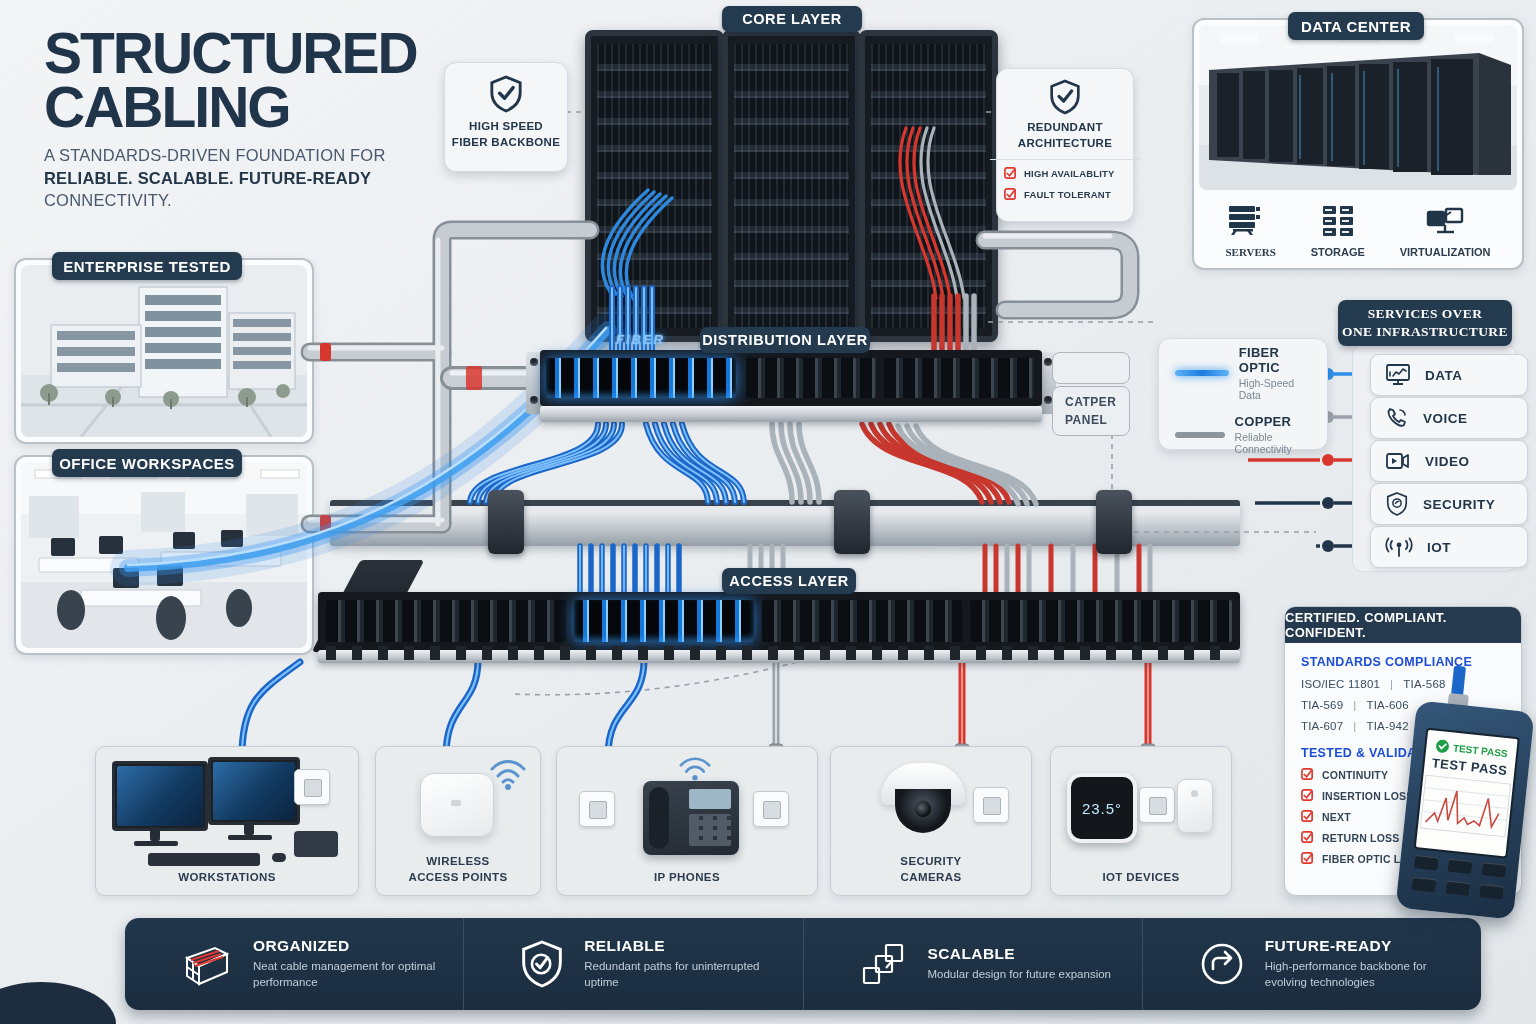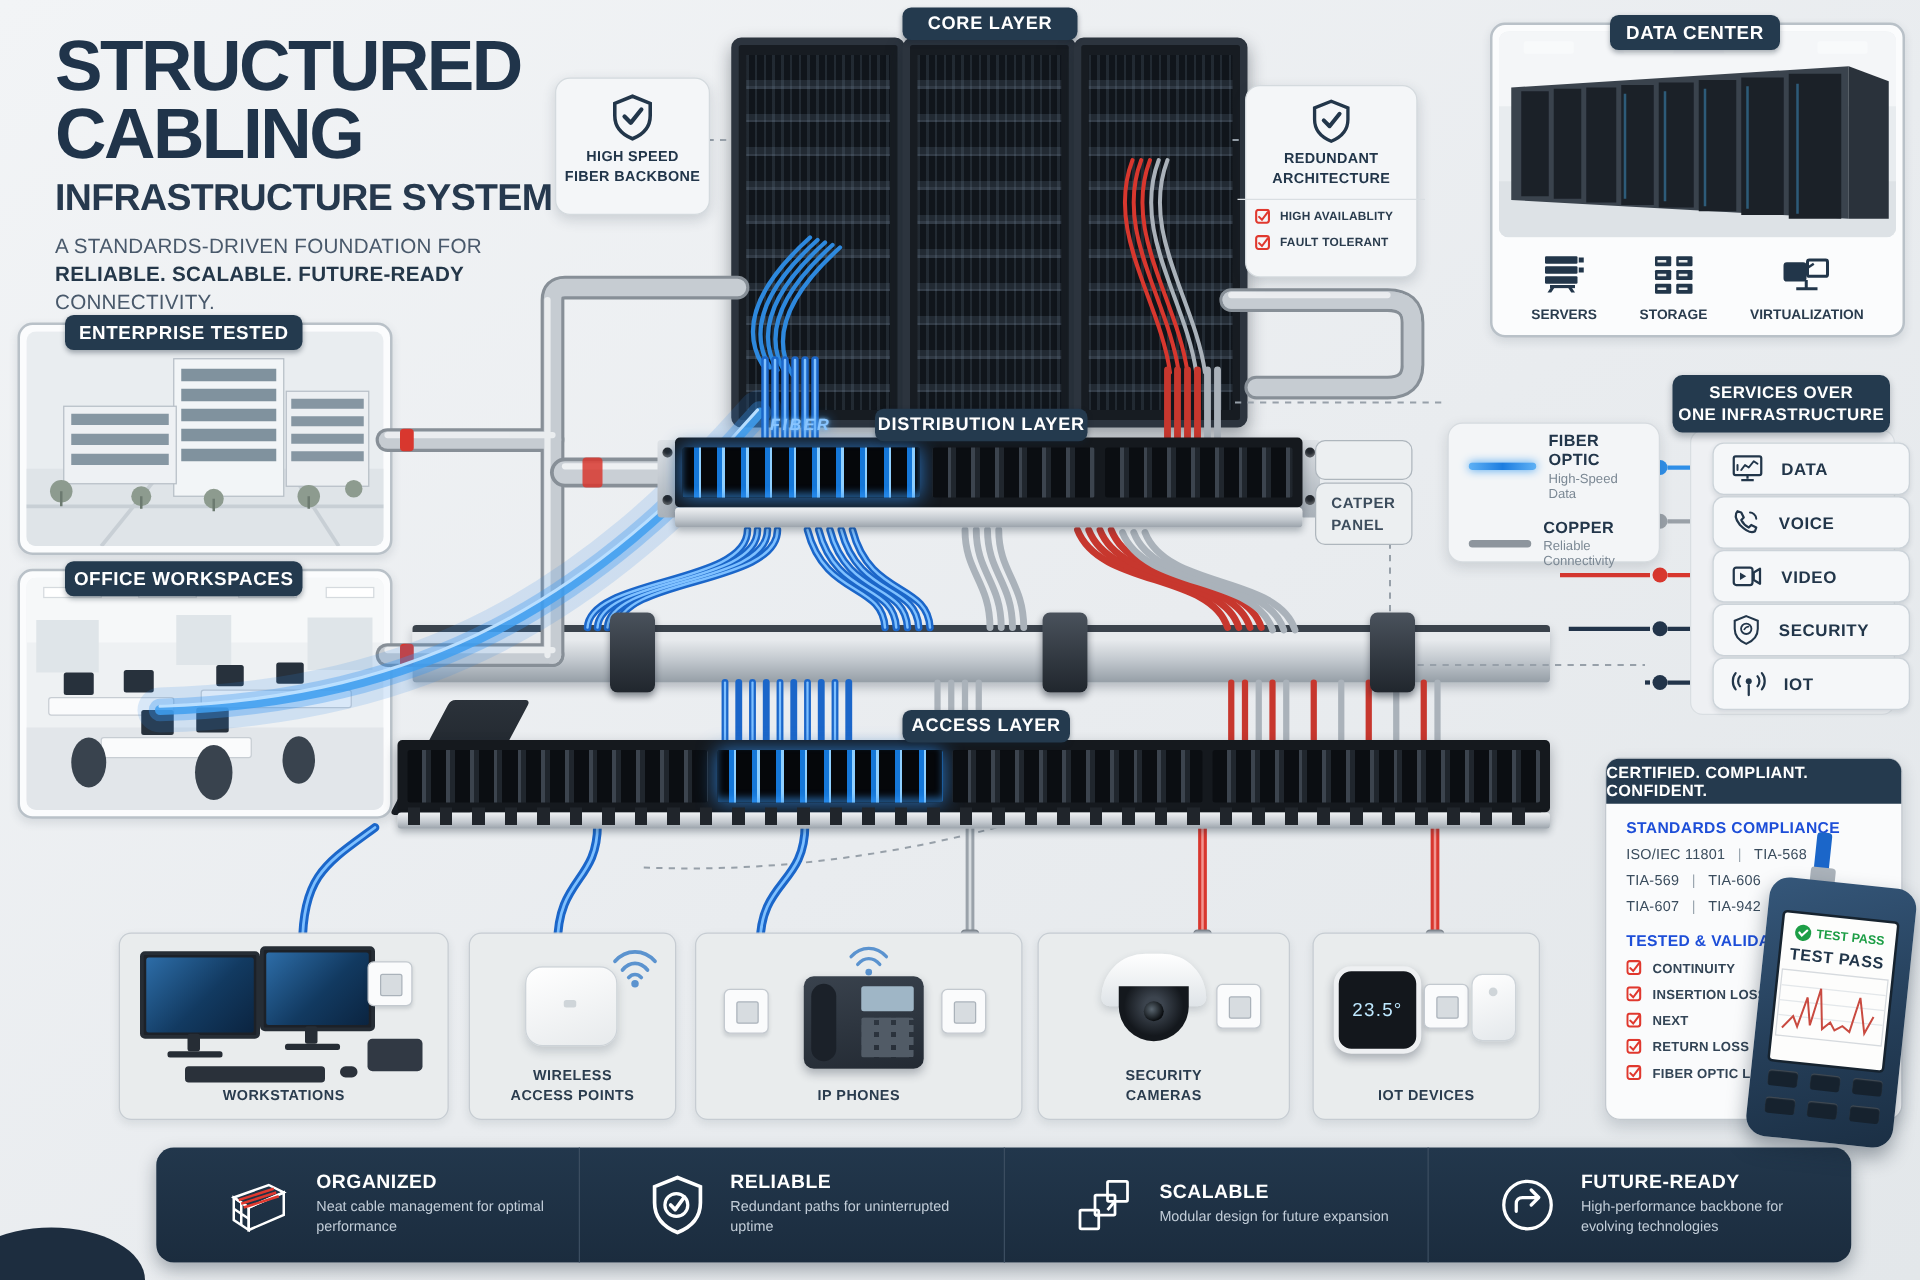--- a/index.html
+++ b/index.html
@@ -339,21 +339,20 @@
         <circle cx="1328" cy="503" r="6" fill="#22344a"></circle>
         <path d="M1334,503 H1368" stroke="#22344a" stroke-width="3.4"></path>
       <path d="M1316,546 H1320" stroke="#22344a" stroke-width="3.4"></path>
         <circle cx="1328" cy="546" r="6" fill="#22344a"></circle>
         <path d="M1334,546 H1368" stroke="#22344a" stroke-width="3.4"></path>
     </g>
   </svg>
 
   <div class="abs z6 title">
     <h1><span>STRUCTURED</span><br><span>CABLING</span></h1>
-    <h2>INFRASTRUCTURE SYSTEM</h2>
     <div class="tagline">
       <span>A STANDARDS-DRIVEN FOUNDATION FOR</span><br>
       <b>RELIABLE. SCALABLE. FUTURE-READY</b><span> CONNECTIVITY.</span>
     </div>
   </div>
 
   <div class="abs z2" style="left:585px;top:30px;width:400px;height:300px;">
     <div class="rack" style="left:0;">
         <div class="units"></div>
       </div>
@@ -429,21 +428,21 @@
           <rect x="100" y="50" width="2" height="84"></rect>
             <rect x="132" y="48" width="2" height="88"></rect>
             <rect x="164" y="46" width="2" height="94"></rect>
             <rect x="198" y="44" width="2" height="98"></rect>
             <rect x="238" y="42" width="2" height="104"></rect>
         </g>
         <polygon points="280,28 312,40 312,150 280,150" fill="#2a323b"></polygon>
       </svg>
     </div>
     <div class="abs" style="left:0;right:0;bottom:10px;height:64px;display:flex;justify-content:space-around;align-items:flex-end;padding:0 14px;">
-      <div style="text-align:center;">
+      <div style="font-family:Liberation Serif, serif;">
         <svg width="38" height="34" viewBox="0 0 38 34">
           <g fill="#22364a">
               <rect x="4" y="2" width="26" height="6" rx="1"></rect>
               <rect x="4" y="10" width="26" height="6" rx="1"></rect>
               <rect x="4" y="18" width="26" height="6" rx="1"></rect>
           <rect x="31" y="3" width="4" height="4"></rect>
               <rect x="31" y="11" width="4" height="4"></rect>
           <path d="M10 25 L6 31 H9 L13 25 Z"></path>
               <path d="M24 25 L28 31 H25 L21 25 Z"></path>
               <rect x="8" y="25" width="20" height="2.5"></rect>
@@ -614,21 +613,21 @@
     <div style="display:flex;align-items:center;gap:10px;margin-top:13px;">
       <div class="leg-line" style="background:#8d959d;"></div>
       <div>
           <div class="leg-name">COPPER</div>
           <div class="leg-desc">Reliable Connectivity</div>
         </div>
     </div>
   </div>
 
   <div class="abs z5 svc-back" style="left:1352px;top:344px;width:162px;height:226px;"></div>
-  <div class="abs z6 svc-header" style="left:1338px;top:300px;width:174px;height:46px;">
+  <div class="abs z6 svc-header" style="left:1338px;top:300px;width:174px;height:46px;font-family:Liberation Serif, serif;">
     <span>SERVICES OVER</span>
       <span>ONE INFRASTRUCTURE</span>
   </div>
   <div class="abs z6 svc-item" style="left:1370px;top:354px;width:142px;height:40px;">
     <svg width="26" height="24" viewBox="0 0 26 24">
       <rect x="2" y="2" width="22" height="15" rx="1.5" fill="none" stroke="#22364a" stroke-width="1.8"></rect>
       <path d="M5 13 V9 M8 13 L11 9 L14 11 L18 6 L21 8" fill="none" stroke="#22364a" stroke-width="1.6" stroke-linecap="round" stroke-linejoin="round"></path>
       <path d="M13 17 V20 M8 21 H18" stroke="#22364a" stroke-width="1.8"></path>
     </svg>
     <span class="lbl">DATA</span>

